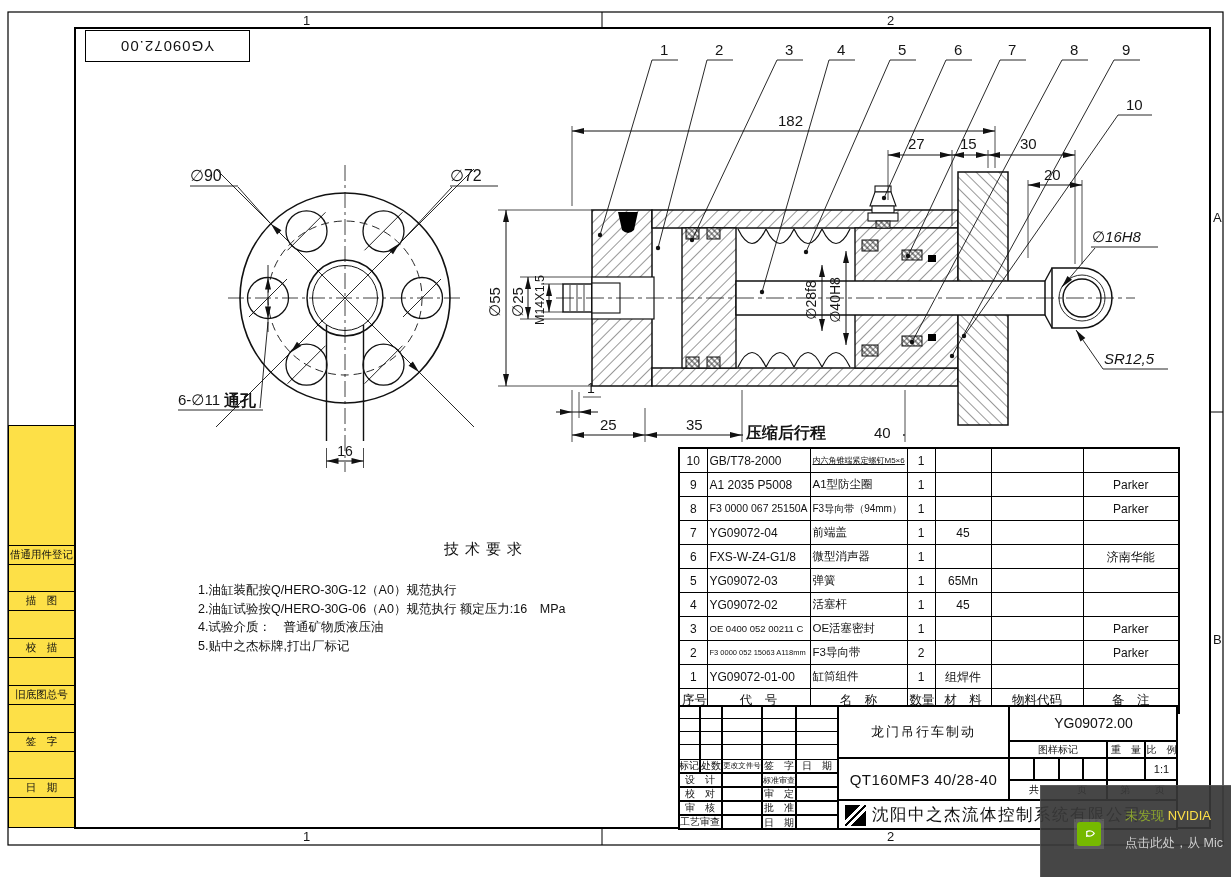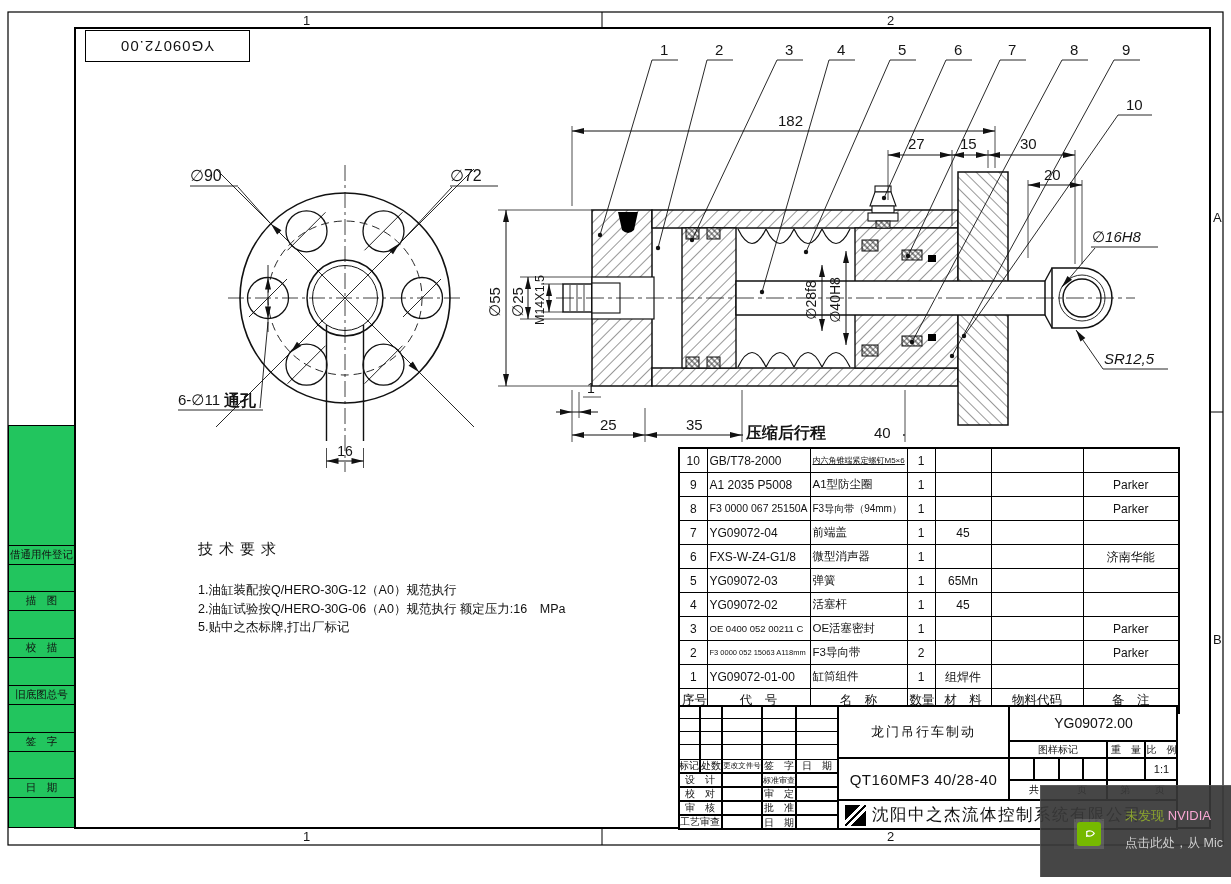--- a/index.html
+++ b/index.html
@@ -1,31 +1,31 @@
 <!DOCTYPE html>
 <html><head>
 <meta charset="utf-8">
 <style>
   html,body{margin:0;padding:0}
   body{width:1231px;height:884px;position:relative;background:#fff;overflow:hidden;
        font-family:"Liberation Sans","DejaVu Sans",sans-serif;color:#111}
   .abs{position:absolute}
   svg text{fill:#151515;font-family:"Liberation Sans","DejaVu Sans",sans-serif}
   
-  .sidebar{left:8px;top:425px;width:67px;height:403px;border:1px solid #000;box-sizing:border-box;background:#22c55e}
+  .sidebar{left:8px;top:425px;width:67px;height:403px;border:1px solid #000;box-sizing:border-box;background:#fde047}
   .sb-cell{border-bottom:1px solid #000;box-sizing:border-box;display:flex;align-items:center;justify-content:center;
            font-size:10.5px;white-space:nowrap;overflow:hidden}
   .sb-cell:last-child{border-bottom:none}
   
   .stamp{left:85px;top:30px;width:165px;height:32px;border:1px solid #000;box-sizing:border-box;
          display:flex;align-items:center;justify-content:center;background:#fff}
   .stamp span{display:inline-block;transform:rotate(180deg);font-size:15px;letter-spacing:1px}
   
   .tech{left:198px;top:540px;width:402px}
-  .tech-title{width:330px;text-align:left;font-size:15px;letter-spacing:6px;margin-bottom:22px}
+  .tech-title{width:330px;text-align:right;font-size:15px;letter-spacing:6px;margin-bottom:22px}
   .tech-line{font-size:12.5px;line-height:18.5px;white-space:nowrap}
   
   table.bom{position:absolute;left:678px;top:447px;width:500px;height:258px;border-collapse:collapse;
             table-layout:fixed;background:#fff;border:2px solid #000}
   table.bom td,table.bom th{border:1px solid #000;font-size:12px;font-weight:normal;padding:0 2px;
             text-align:center;white-space:nowrap;overflow:hidden;height:23px;line-height:1}
   table.bom td.c1{text-align:left;font-size:12px}
   table.bom td.c2{text-align:left;font-size:11.5px}
   table.bom tfoot th{font-size:12.5px}
   .fit{white-space:nowrap;overflow:hidden}
@@ -41,21 +41,21 @@
   .logo{width:21px;height:21px;margin-right:6px;flex:none;
         background:linear-gradient(135deg,#000 38%,#fff 38%,#fff 46%,#000 46%,#000 54%,#fff 54%,#fff 62%,#000 62%)}
   
   .toast{left:1040px;top:785px;width:195px;height:91px;background:rgba(56,56,56,.93);z-index:20;
          border-top:1px solid rgba(255,255,255,.12);border-left:1px solid rgba(255,255,255,.12)}
   .toast-badge{position:absolute;left:33px;top:33px;width:30px;height:30px;background:rgba(150,150,150,.32)}
   .toast-tile{position:absolute;left:3px;top:3px;width:24px;height:24px;border-radius:3px;background:#76b900;
               display:flex;align-items:center;justify-content:center}
   .toast-l1{position:absolute;left:84px;top:21px;font-size:13px;white-space:nowrap}
   .toast-l1 .warn{color:#8aa32f}
-  .toast-l1 .brand{color:#f9a8d4}
+  .toast-l1 .brand{color:#fde047}
   .toast-l2{position:absolute;left:84px;top:49px;font-size:12.5px;color:#cfcfcf;white-space:nowrap}
 </style>
 </head>
 <body>
 
 <svg class="abs" width="1231" height="884" viewBox="0 0 1231 884" style="left:0;top:0">
   <defs>
     <pattern id="h1" width="8" height="8" patternTransform="rotate(45)" patternUnits="userSpaceOnUse">
       <rect width="8" height="8" fill="#fff"></rect>
         <line x1="0" y1="0" x2="0" y2="8" stroke="#333" stroke-width="1"></line>
@@ -377,20 +377,21 @@
 </div>
 
 <div class="abs stamp">
   <span>YG09072.00</span>
 </div>
 
 <div class="abs tech">
   <div class="tech-title">技术要求</div>
   <div class="tech-line">1.油缸装配按Q/HERO-30G-12（A0）规范执行</div>
   <div class="tech-line">2.油缸试验按Q/HERO-30G-06（A0）规范执行 额定压力:16　MPa</div>
+  <div class="tech-line">4.试验介质：　普通矿物质液压油</div>
   <div class="tech-line">5.贴中之杰标牌,打出厂标记</div>
 </div>
 
 <table class="bom">
   <colgroup>
     <col style="width:28px">
       <col style="width:103px">
       <col style="width:97px">
       <col style="width:28px">
     <col style="width:56px">

